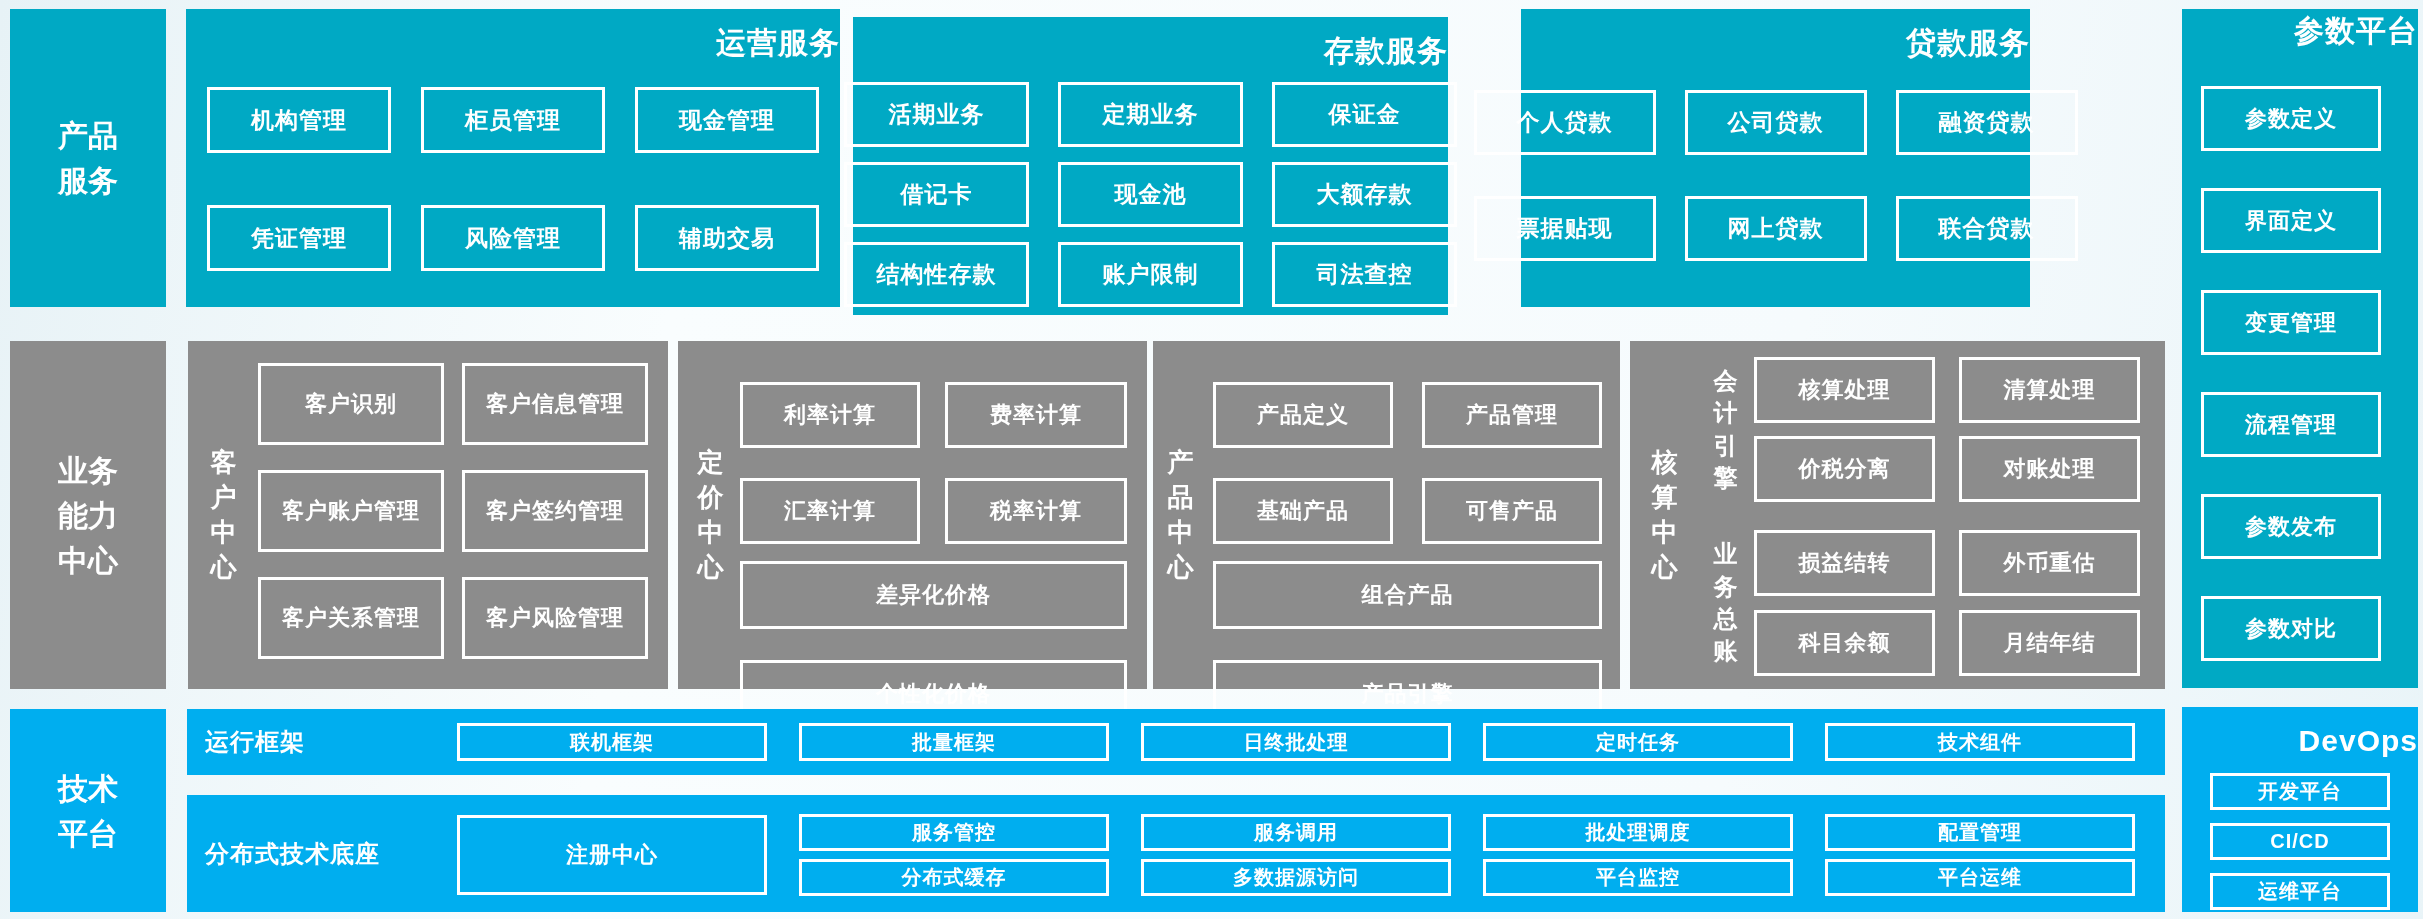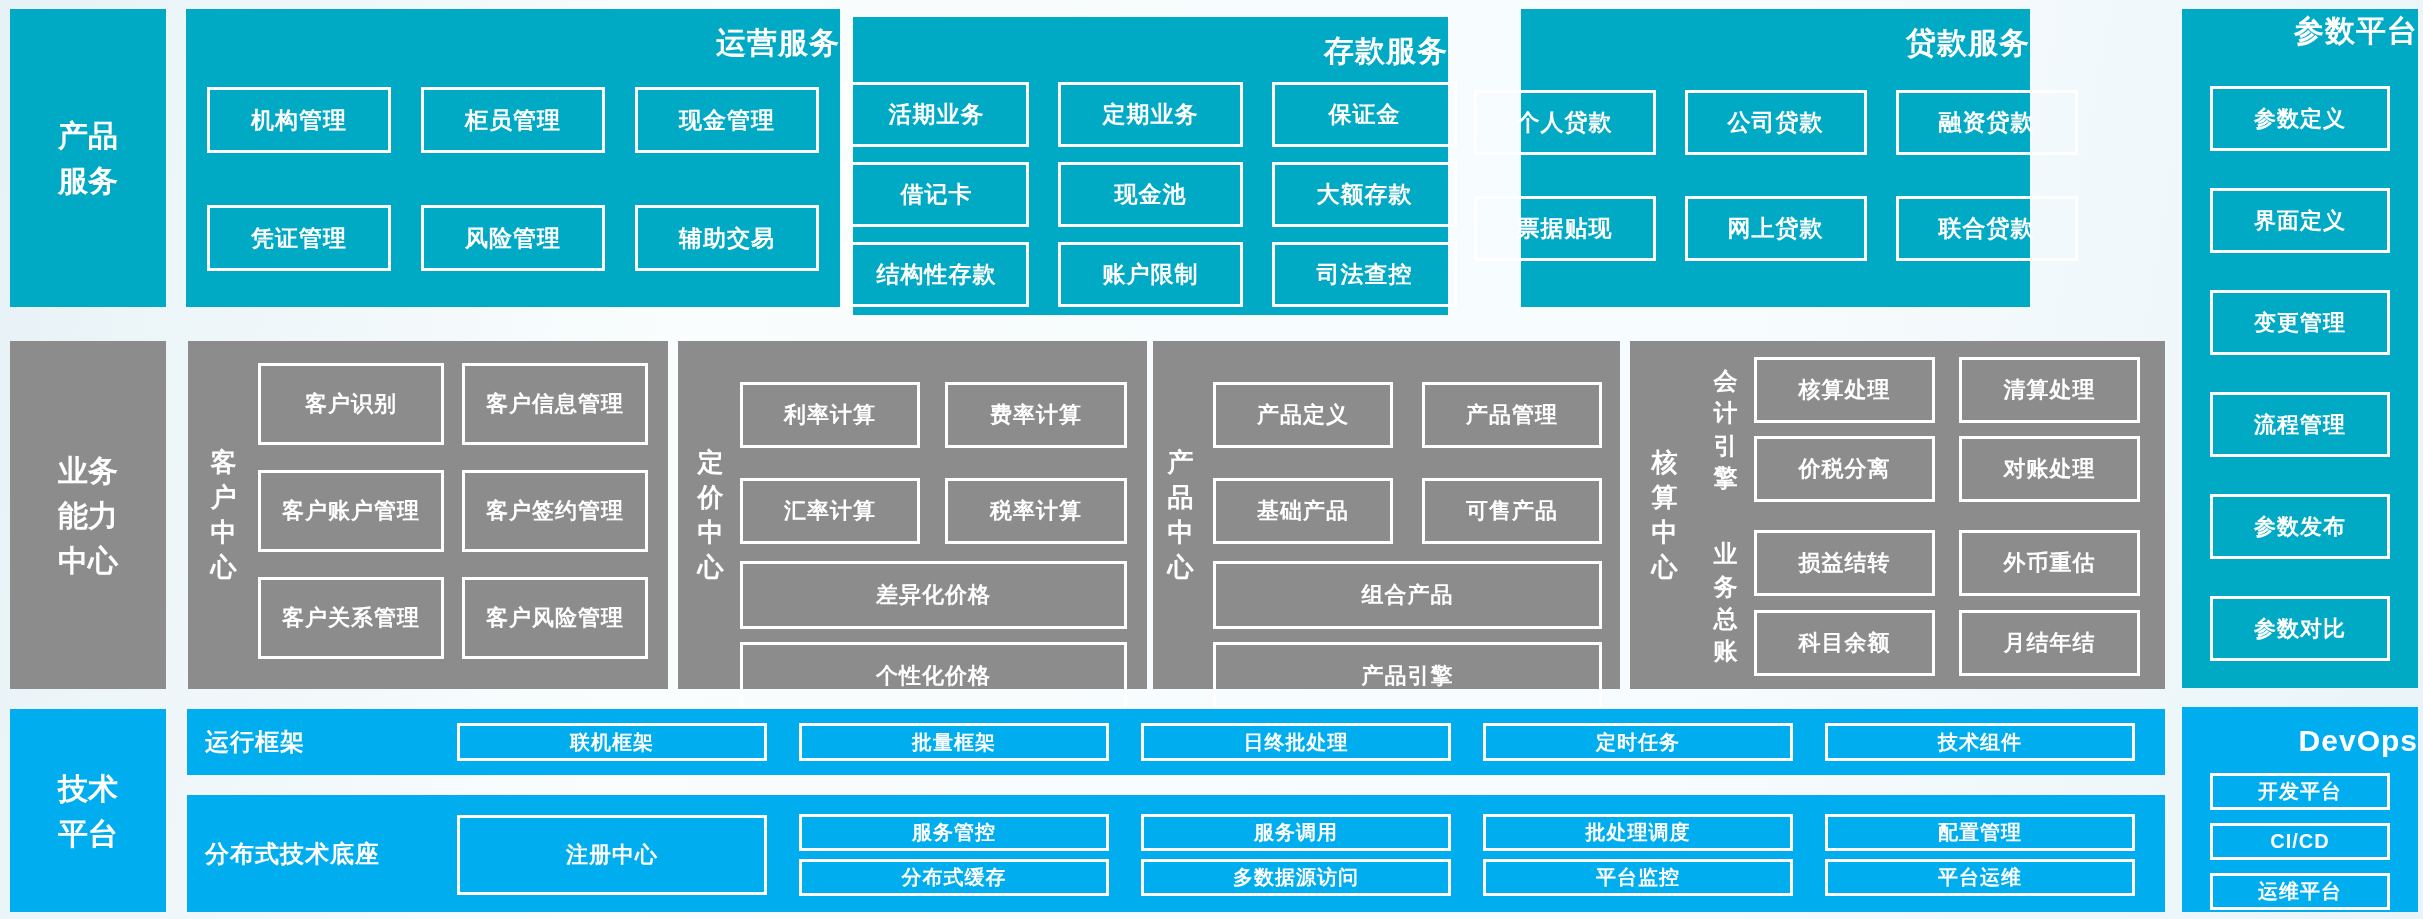--- a/index.html
+++ b/index.html
@@ -20,35 +20,35 @@
   .box{border:3px solid #ffffff;display:flex;align-items:center;justify-content:center;
        font-size:23px;letter-spacing:1px;box-sizing:border-box;text-align:center;}
   
   .grid-ops{display:grid;grid-template-columns:repeat(3,184px);column-gap:30px;row-gap:52px;justify-content:center;margin-top:30px;}
   .grid-ops .box{height:66px;}
   .grid-dep{display:grid;grid-template-columns:repeat(3,185px);column-gap:29px;row-gap:15px;justify-content:center;margin-top:17px;}
   .grid-dep .box{height:65px;}
   .grid-loan{display:grid;grid-template-columns:repeat(3,182px);column-gap:29px;row-gap:41px;justify-content:center;margin-top:33px;}
   .grid-loan .box{height:65px;}
   
-  .param-col{display:flex;flex-direction:column;align-items:center;gap:37px;margin-top:41px;}
+  .param-col{display:flex;flex-direction:column;gap:37px;margin-top:41px;padding-left:19px;}
   .param-col .box{width:180px;height:65px;font-size:22px;}
   .devops-col{display:flex;flex-direction:column;align-items:center;gap:13px;margin-top:18px;}
   .devops-col .box{width:180px;height:37px;font-size:20px;}
   .devops-title{margin:12px 0 0;font-size:25px;text-align:center;font-weight:700;}
   
   .side-label{position:absolute;top:0;height:100%;display:flex;align-items:center;}
   .mid .box{font-size:22px;}
   .grid-cust{position:absolute;left:70px;top:22px;display:grid;grid-template-columns:186px 186px;column-gap:18px;row-gap:25px;}
   .grid-cust .box{height:82px;}
   .pz{position:absolute;top:21px;}
   .pz .row{display:grid;column-gap:25px;row-gap:10px;}
   .pz .row .box{height:66px;margin-top:20px;}
   .pz .wide1{margin-top:17px;height:68px;}
-  .pz .wide2{margin-top:13px;height:67px;}
+  .pz .wide2{margin-top:31px;height:67px;}
   .grid-acct{position:absolute;display:grid;grid-template-columns:181px 181px;column-gap:24px;}
   .grid-acct .box{height:66px;}
   .acct-sub{position:absolute;left:80px;display:flex;align-items:center;}
   .acct-sub .vlabel{font-size:24px;width:1.3em;}
   
   .row-label{font-size:24px;letter-spacing:1px;white-space:nowrap;}
   .runtime-row{position:absolute;left:270px;top:14px;display:flex;gap:32px;}
   .runtime-row .box{width:310px;height:38px;font-size:20px;}
   .registry{position:absolute;left:270px;top:20px;width:310px;height:80px;font-size:22px;}
   .grid-dist{position:absolute;left:612px;top:19px;display:grid;grid-template-columns:repeat(4,310px);column-gap:32px;row-gap:8px;}

